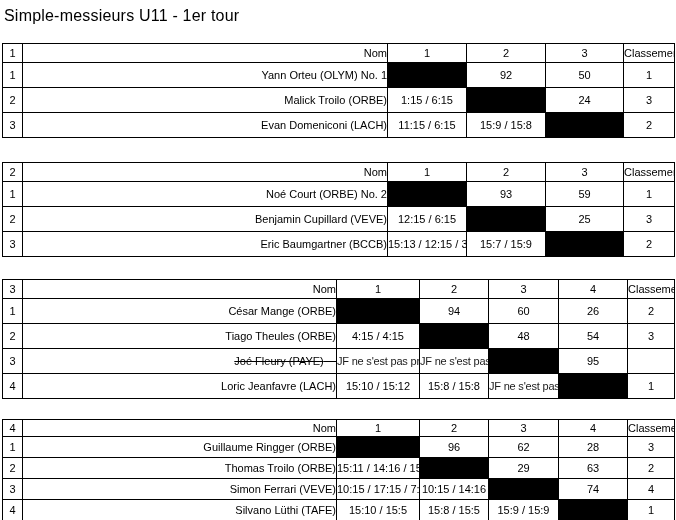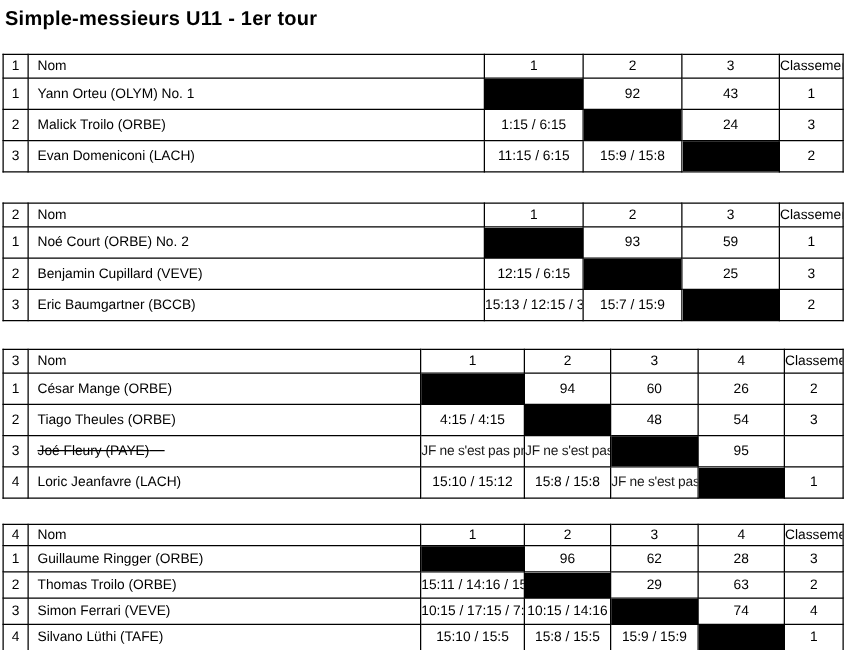--- a/index.html
+++ b/index.html
@@ -7,42 +7,42 @@
     padding: 0;
     background: #ffffff;
     width: 676px;
     height: 520px;
     font-family: "Liberation Sans", sans-serif;
     color: #000000;
     overflow: hidden;
   }
   .page-title {
     font-size: 16px;
-    font-weight: bold;
+    font-weight: normal;
     line-height: 19px;
     margin: 6px 17px 0 4px;
     letter-spacing: 0.2px;
   }
   table.grp {
     border-collapse: collapse;
     table-layout: fixed;
     margin-left: 2px;
     width: 672px;
   }
   table.grp td {
     border: 1px solid #000000;
     font-size: 11px;
     text-align: center;
     vertical-align: middle;
     padding: 0;
     white-space: nowrap;
     overflow: hidden;
   }
   table.grp td.nom {
-    text-align: left;
+    text-align: right;
     padding-left: 7px;
   }
   
   table.t-a thead td { height: 18px; }
   table.t-a tbody td { height: 24px; }
   table.t-b thead td { height: 16px; }
   table.t-b tbody td { height: 20px; }
   
   .mt1 { margin-top: 18px; }
   .mt2 { margin-top: 24px; }
@@ -80,21 +80,21 @@
       <td>3</td>
       <td class="ch">Classement</td>
     </tr>
   </thead>
   <tbody>
     <tr>
       <td>1</td>
       <td class="nom">Yann Orteu (OLYM) No. 1</td>
       <td class="black"></td>
       <td>92</td>
-      <td>43</td>
+      <td>50</td>
       <td>1</td>
     </tr>
     <tr>
       <td>2</td>
       <td class="nom">Malick Troilo (ORBE)</td>
       <td>1:15 / 6:15</td>
       <td class="black"></td>
       <td>24</td>
       <td>3</td>
     </tr>

